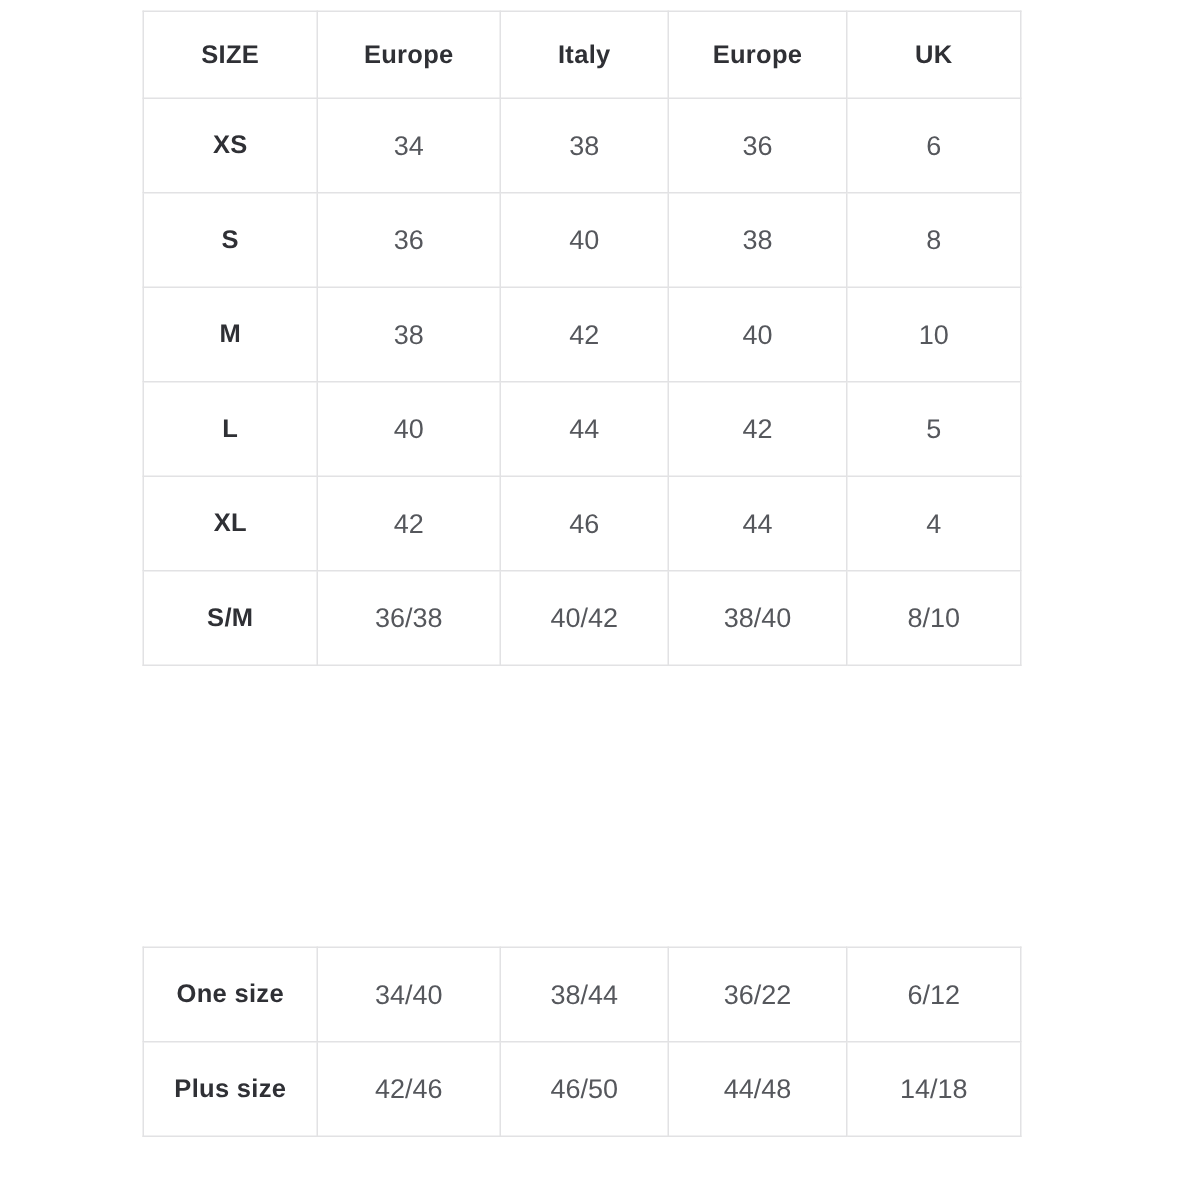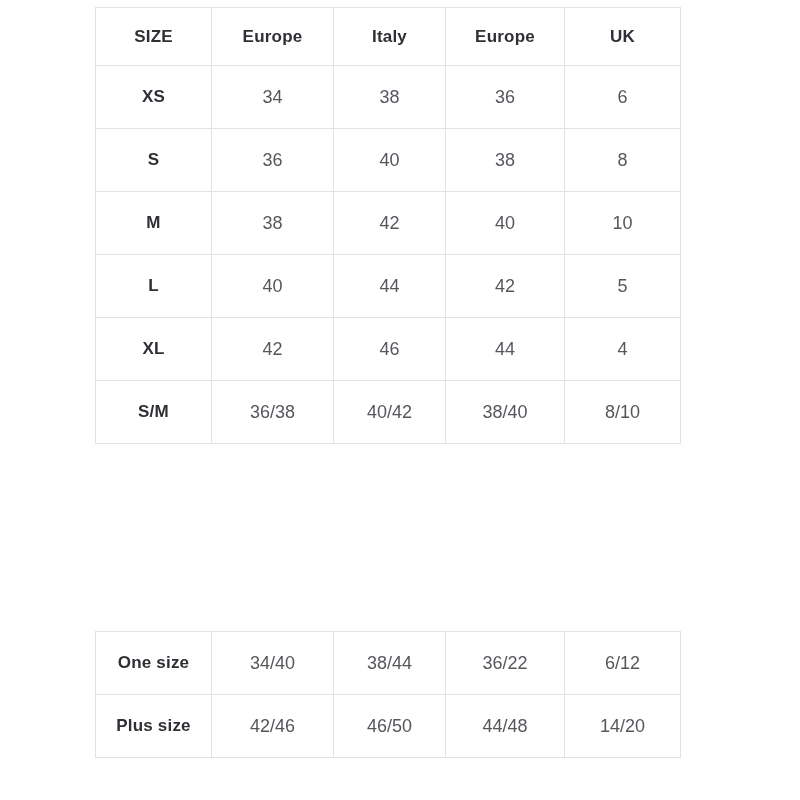--- a/index.html
+++ b/index.html
@@ -135,16 +135,16 @@
       <td>34/40</td>
       <td>38/44</td>
       <td>36/22</td>
       <td>6/12</td>
     </tr>
     <tr>
       <th>Plus size</th>
       <td>42/46</td>
       <td>46/50</td>
       <td>44/48</td>
-      <td>14/20</td>
+      <td>14/18</td>
     </tr>
   </tbody>
 </table>
 
 </body></html>

